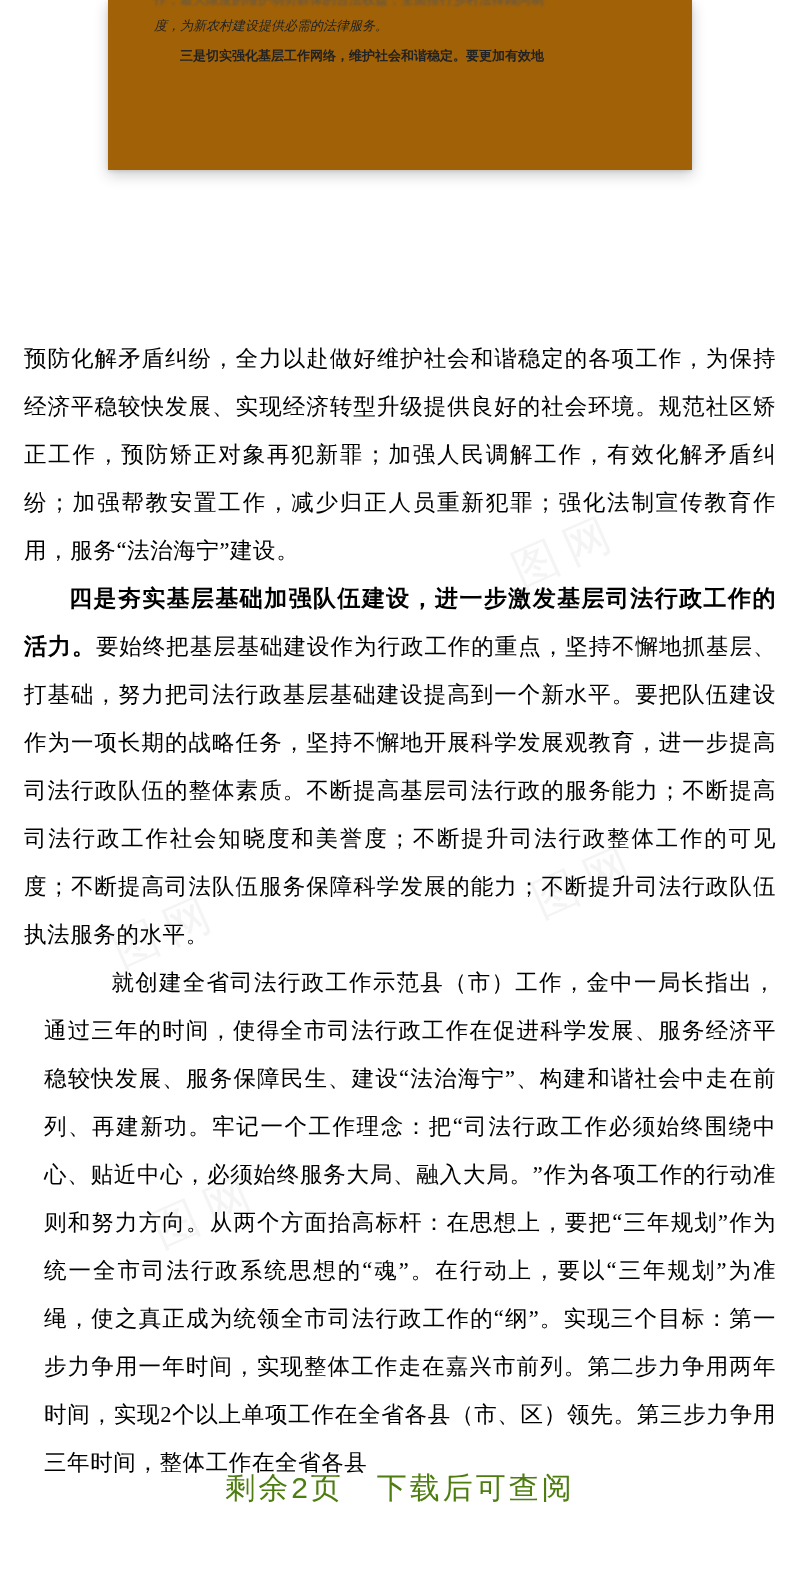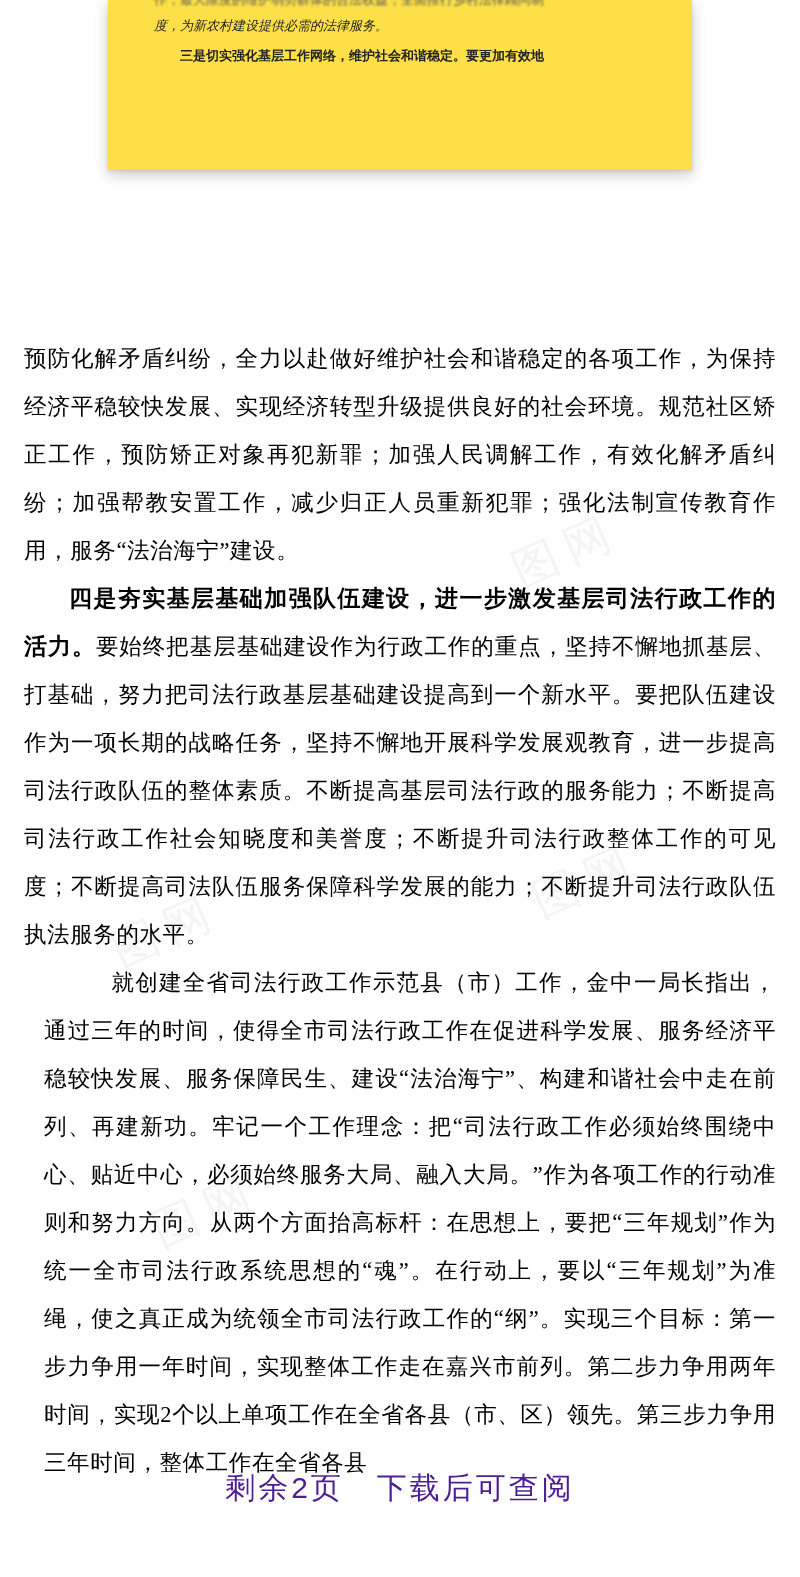--- a/index.html
+++ b/index.html
@@ -13,21 +13,21 @@
     color: #000;
   }
 
   
   .preview-card {
     position: absolute;
     left: 108px;
     top: 0;
     width: 584px;
     height: 170px;
-    background: #fde047;
+    background: #a16207;
     box-shadow: 0 5px 14px rgba(0,0,0,0.20), 0 1px 4px rgba(0,0,0,0.12);
     padding: 0 46px;
     overflow: hidden;
     font-size: 13px;
     line-height: 25px;
     z-index: 2;
   }
   .card-line { white-space: nowrap; color: #222; }
   .card-line.cut {
     margin-top: -13px;
@@ -71,21 +71,21 @@
   
   .footer-note {
     position: absolute;
     left: 0;
     top: 1468px;
     width: 800px;
     text-align: center;
     font-family: "Liberation Sans", "DejaVu Sans", sans-serif;
     font-size: 30px;
     letter-spacing: 3px;
-    color: #4c1d95;
+    color: #4d7c0f;
     z-index: 1;
   }
 </style>
 </head>
 <body>
 
 <span class="watermark" style="left:110px; top:900px;">图网</span>
 <span class="watermark" style="left:510px; top:520px;">图网</span>
 <span class="watermark" style="left:530px; top:850px;">图网</span>
 <span class="watermark" style="left:150px; top:1180px;">图网</span>

